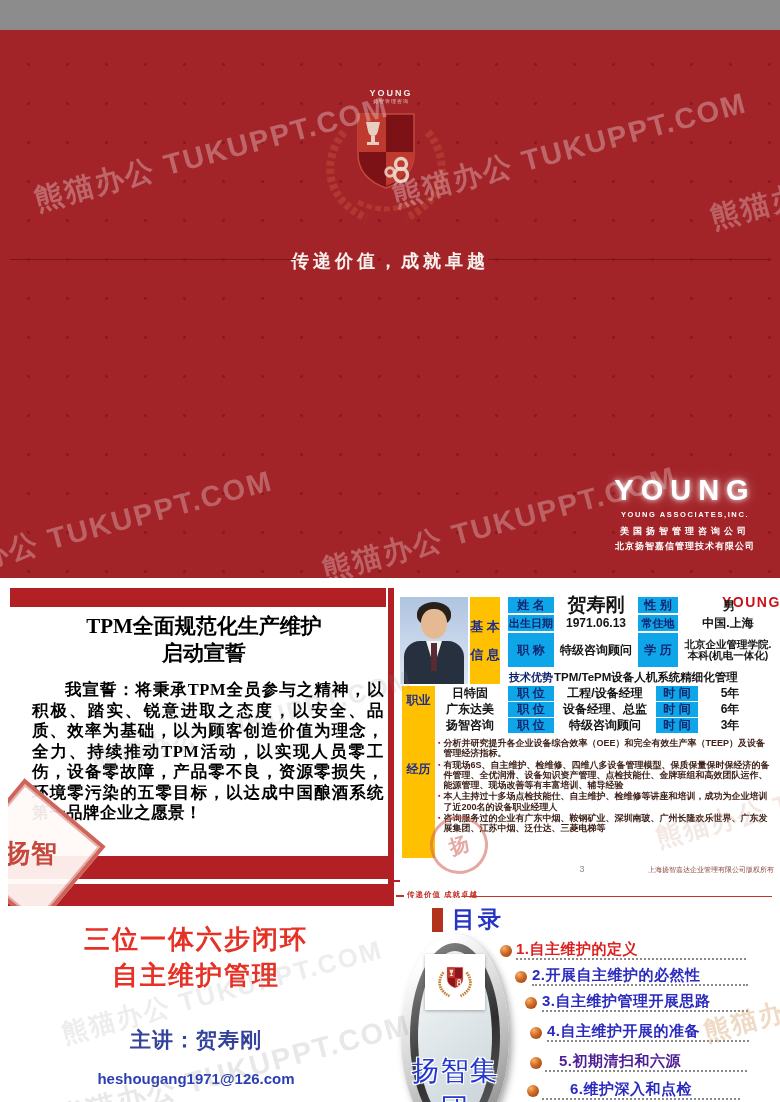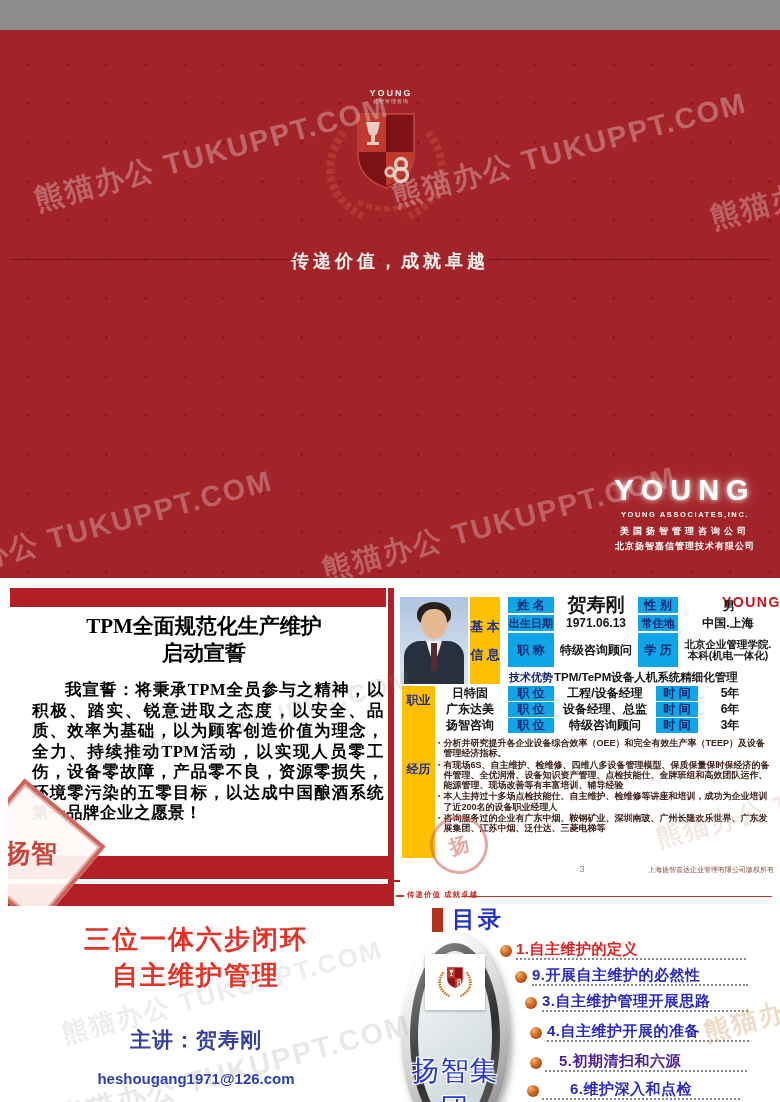--- a/index.html
+++ b/index.html
@@ -272,21 +272,21 @@
         </svg>
       </div>
       <div id="s5-brand">扬智集团</div>
     </div>
 
     <div class="ball abs" style="left:106px;top:63px;"></div>
     <div class="mi abs" style="left: 122px; top: 58px; color: rgb(221, 32, 32);">1.自主维护的定义</div>
     <div class="dot abs" style="left:122px;top:76px;width:230px;"></div>
 
     <div class="ball abs" style="left:121px;top:89px;"></div>
-    <div class="mi abs" style="left: 138px; top: 84px; color: rgb(42, 42, 191);">9.开展自主维护的必然性</div>
+    <div class="mi abs" style="left: 138px; top: 84px; color: rgb(42, 42, 191);">2.开展自主维护的必然性</div>
     <div class="dot abs" style="left:138px;top:102px;width:216px;"></div>
 
     <div class="ball abs" style="left:131px;top:115px;"></div>
     <div class="mi abs" style="left: 148px; top: 110px; color: rgb(42, 42, 191);">3.自主维护管理开展思路</div>
     <div class="dot abs" style="left:148px;top:128px;width:206px;"></div>
 
     <div class="ball abs" style="left:136px;top:145px;"></div>
     <div class="mi abs" style="left: 153px; top: 140px; color: rgb(42, 42, 191);">4.自主维护开展的准备</div>
     <div class="dot abs" style="left:153px;top:158px;width:202px;"></div>
 

